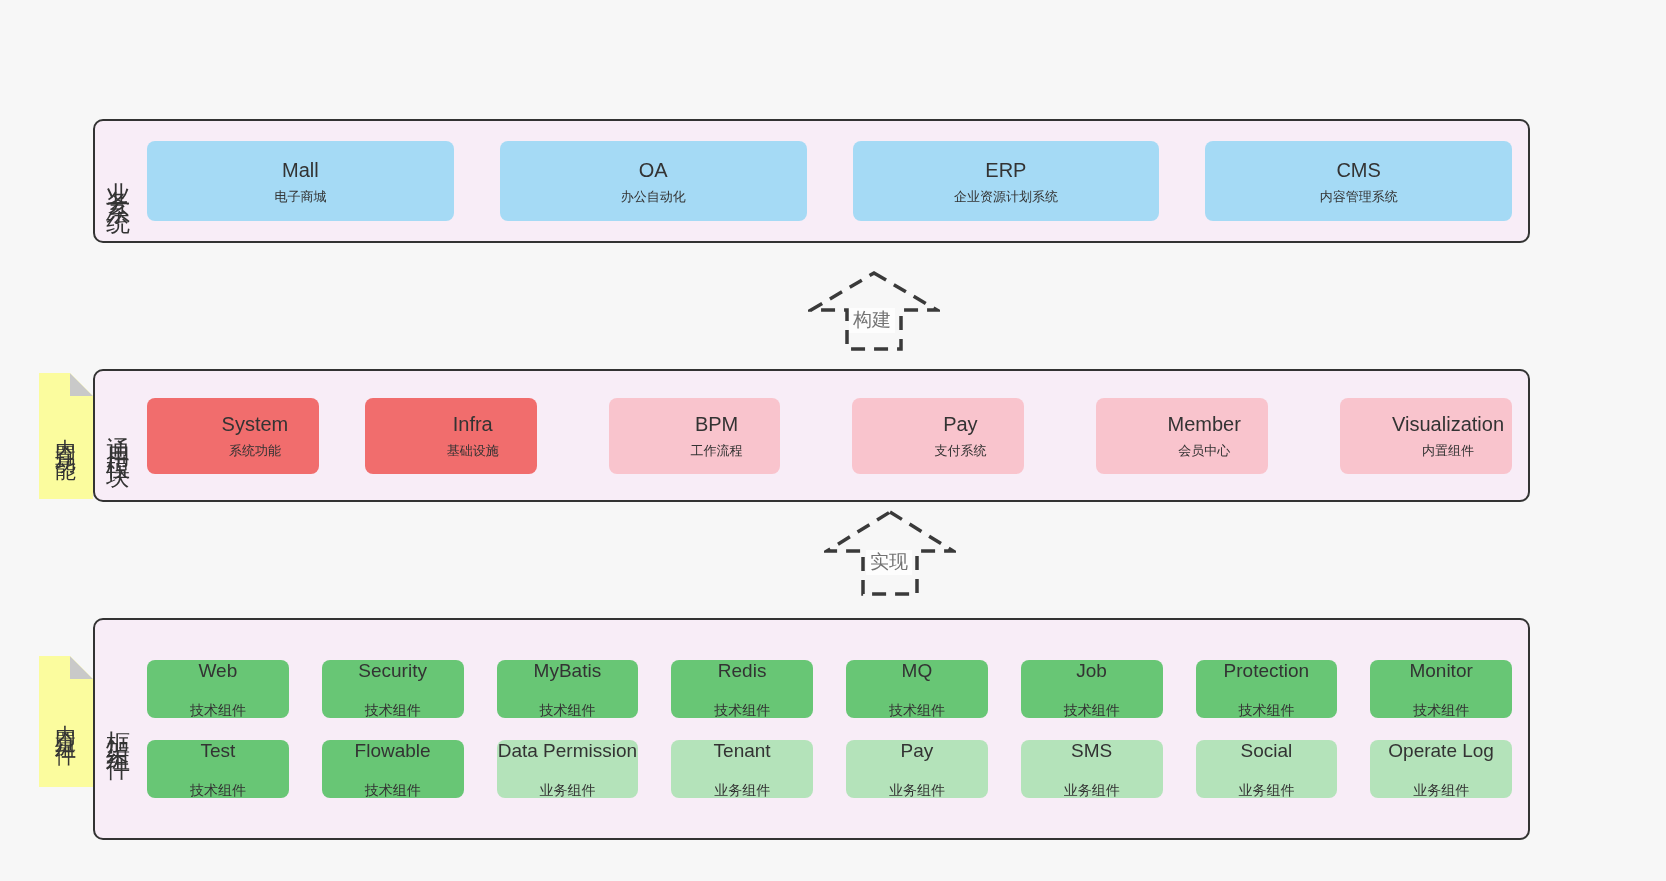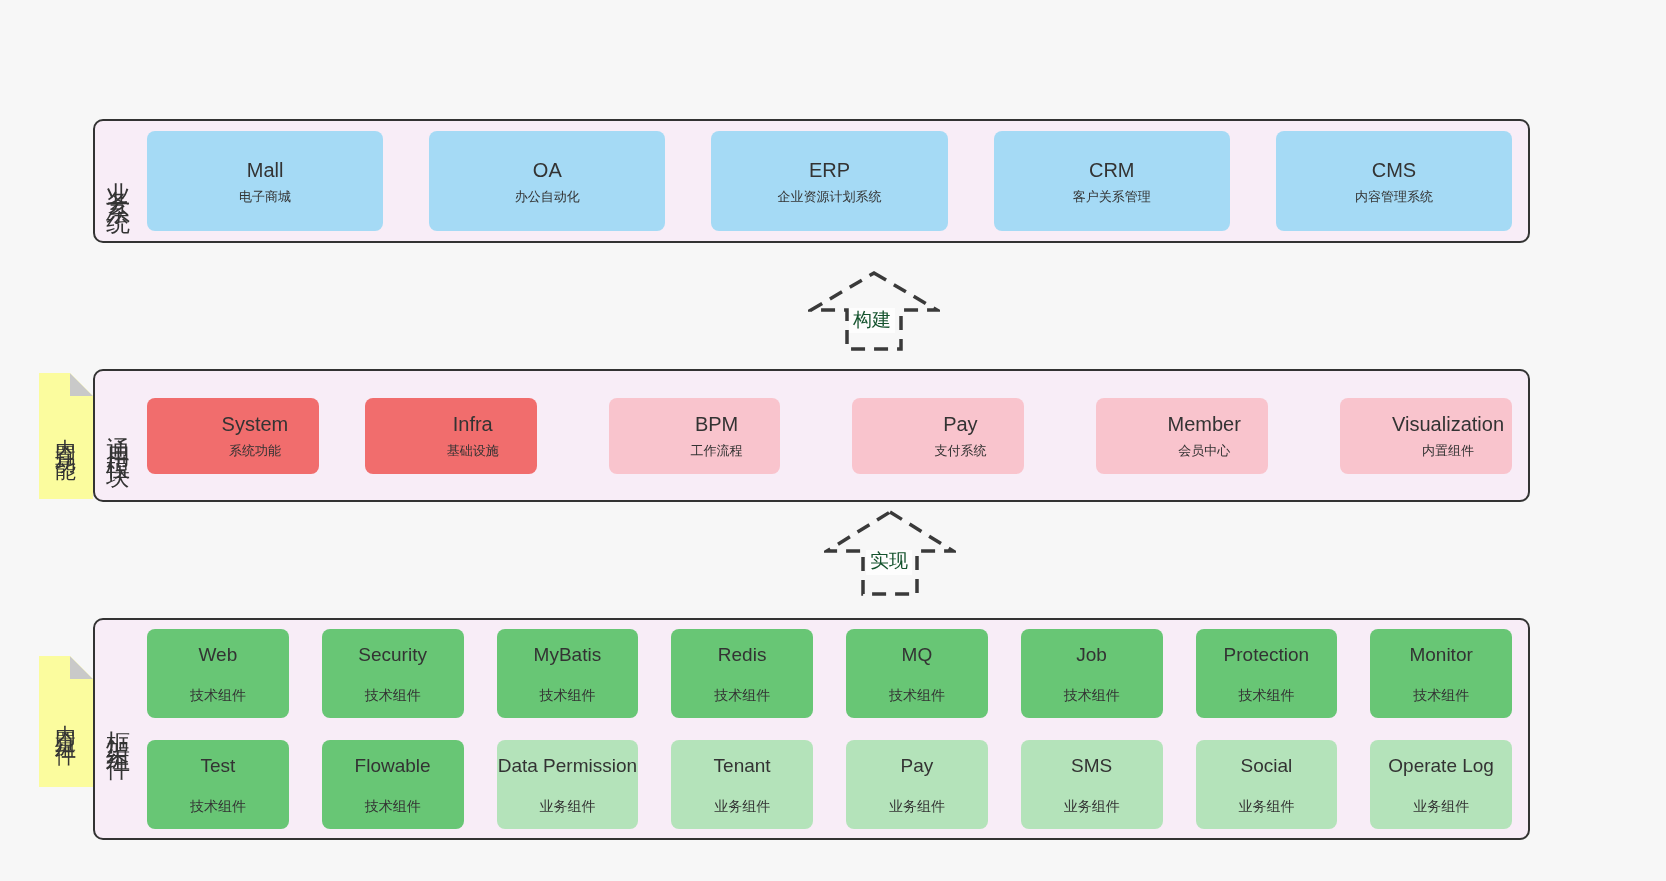--- a/index.html
+++ b/index.html
@@ -35,23 +35,23 @@
   .band-content-rows{
     flex:1;display:flex;flex-direction:column;justify-content:center;gap:22px;
     padding:0 16px 0 6px;min-width:0;
   }
   .row8{display:flex;gap:33px;}
   .box{
     flex:1;border-radius:8px;display:flex;flex-direction:column;
     align-items:center;justify-content:center;text-align:center;
     line-height:1.45;min-width:0;
   }
-  .band-1 .box{height:100px;}
+  .band-1 .box{height:80px;}
   .band-2 .box{height:76px;padding-left:44px;}
-  .band-3 .box{height:89px;line-height:1.35;}
+  .band-3 .box{height:58px;line-height:1.35;}
   .box-title{font-size:20px;}
   .box-sub{font-size:13px;margin-top:3px;}
   .band-3 .box-title{font-size:19px;}
   .band-3 .box-sub{font-size:14px;margin-top:18px;}
   .blue{background:var(--blue);}
   .red{background:var(--red);}
   .pink{background:var(--pink);margin-left:26px;}
   .green{background:var(--green);}
   .lightgreen{background:var(--light-green);}
   .sticky-tab{
@@ -69,24 +69,24 @@
     position:absolute;top:0;right:0;width:23px;height:23px;
     background:var(--tab-fold);
     clip-path:polygon(0 0,100% 100%,0 100%);
   }
   .arrow-wrap{position:absolute;}
   .arrow-1{left:808px;top:270px;}
   .arrow-2{left:824px;top:509px;}
   .arrow-wrap svg{display:block;}
   .arrow-label{
     position:absolute;background:#fdfdfd;padding:1px 4px;
-    font-size:19px;color:#14532d;white-space:nowrap;line-height:1.2;
+    font-size:19px;color:#737373;white-space:nowrap;line-height:1.2;
   }
   .arrow-label-1{left:849px;top:308px;}
-  .arrow-label-2{left:866px;top:550px;font-family:Liberation Mono, monospace;}
+  .arrow-label-2{left:866px;top:550px;}
 </style>
 </head>
 <body>
 
 <div class="sticky-tab tab-1">
   <div class="tab-fold"></div>
   <div class="tab-label">内置功能</div>
 </div>
 <div class="sticky-tab tab-2">
   <div class="tab-fold"></div>
@@ -100,24 +100,20 @@
       <div class="box-title">Mall</div>
       <div class="box-sub">电子商城</div>
     </div>
     <div class="box blue">
       <div class="box-title">OA</div>
       <div class="box-sub">办公自动化</div>
     </div>
     <div class="box blue">
       <div class="box-title">ERP</div>
       <div class="box-sub">企业资源计划系统</div>
-    </div>
-    <div class="box blue">
-      <div class="box-title">CRM</div>
-      <div class="box-sub">客户关系管理</div>
     </div>
     <div class="box blue">
       <div class="box-title">CMS</div>
       <div class="box-sub">内容管理系统</div>
     </div>
   </div>
 </div>
 
 <div class="arrow-wrap arrow-1">
   <svg width="132" height="82" viewBox="0 0 132 82">

